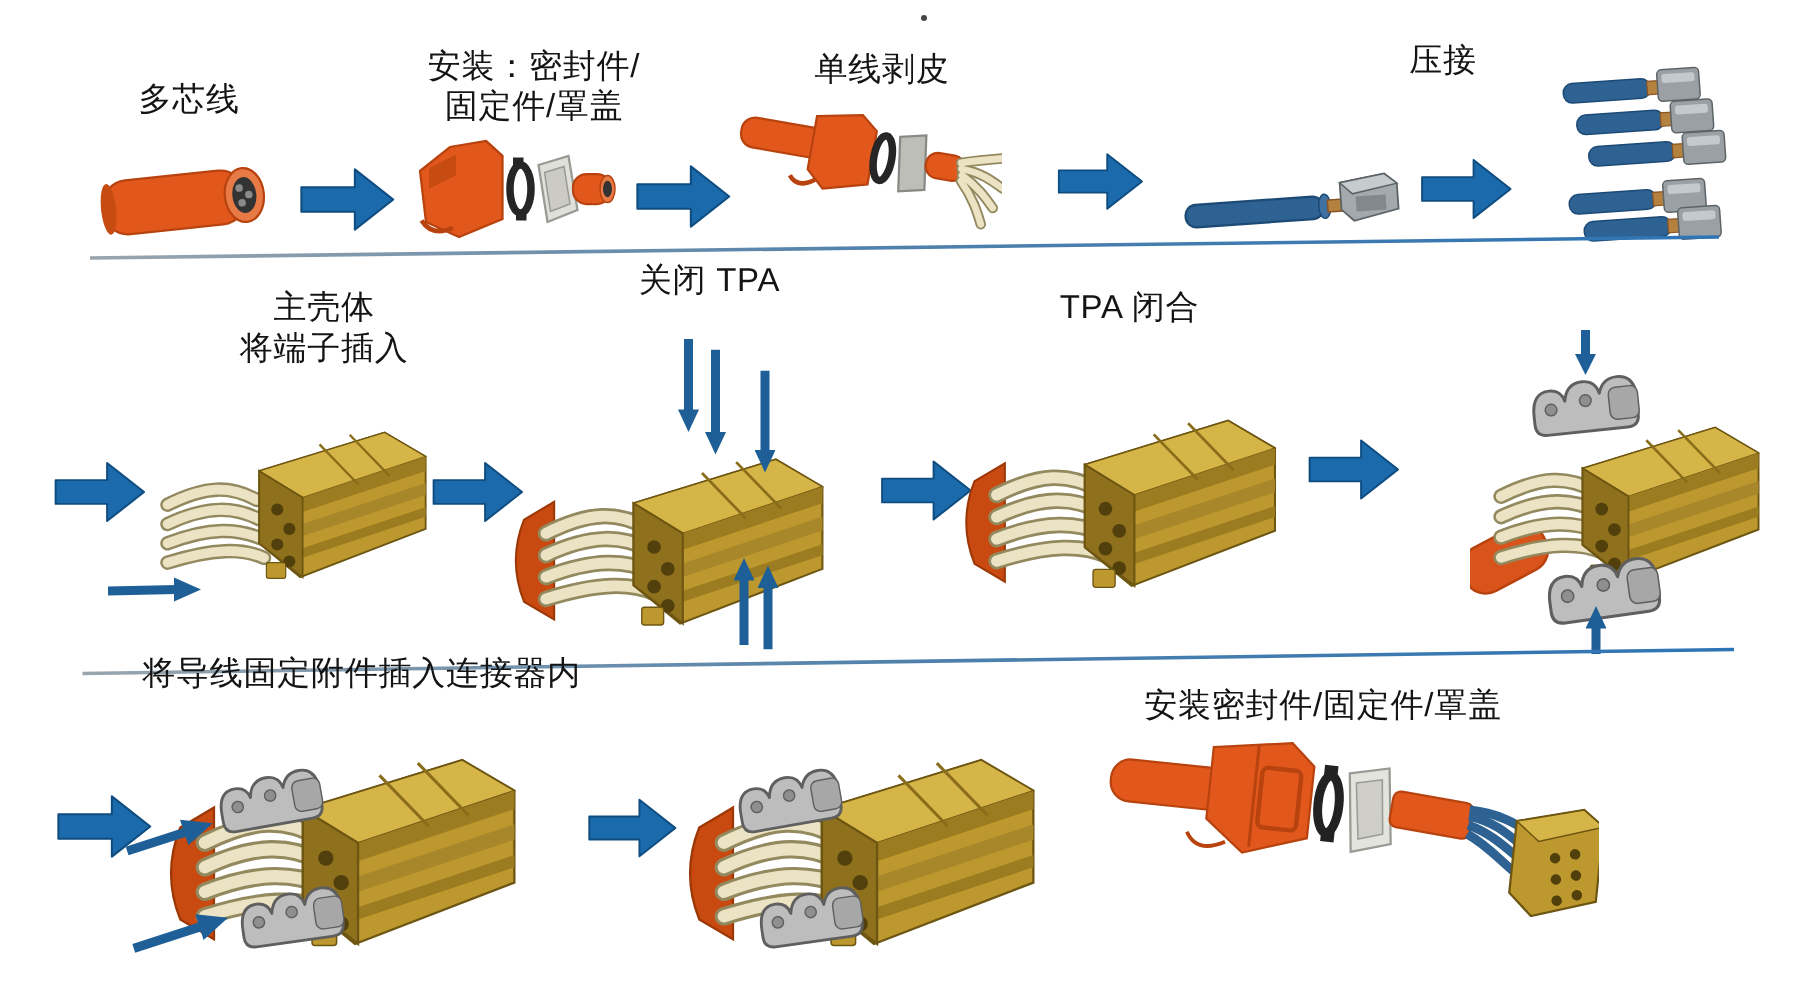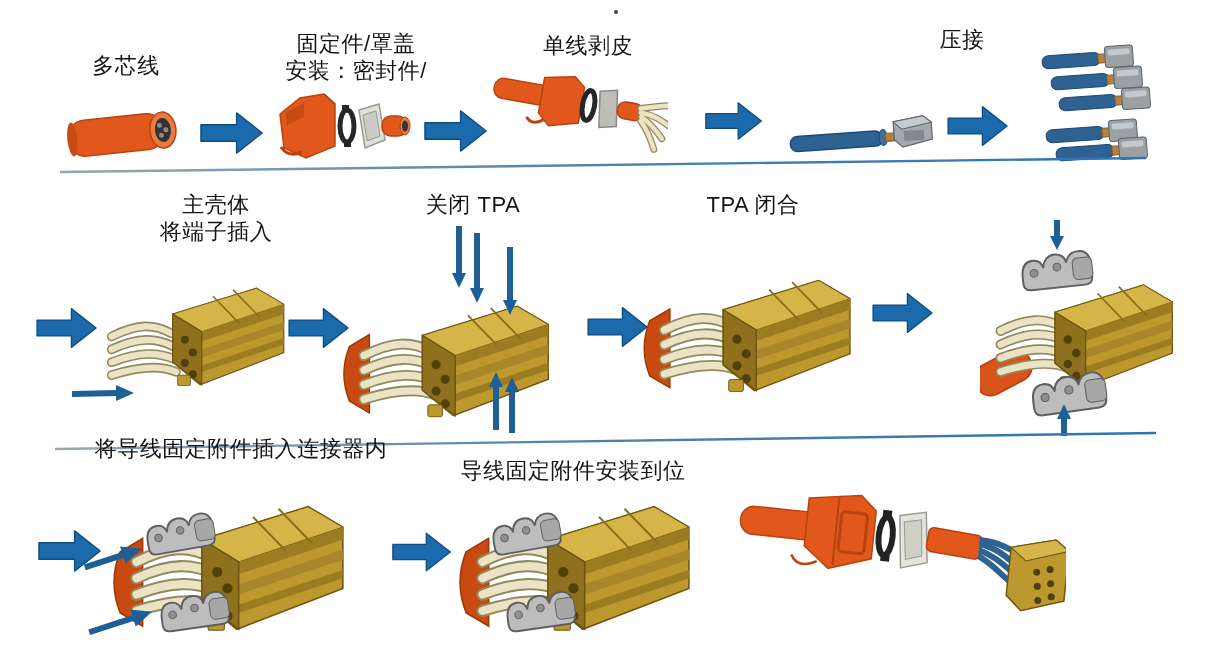--- a/index.html
+++ b/index.html
@@ -82,22 +82,22 @@
         <circle cx="102" cy="34" r="2.5" fill="#8a8a8a"></circle>
         <circle cx="97" cy="39" r="2.5" fill="#8a8a8a"></circle>
     </g>
   </svg>
 
   <svg class="abs" style="left:200px;top:110px" width="64" height="46" viewBox="0 0 70 50">
       <use href="#big-arrow"></use>
     </svg>
 
   <div class="lbl" style="left:254px;top:30px;width:204px">
+    <div>安装：密封件/</div>
     <div>固定件/罩盖</div>
-    <div>安装：密封件/</div>
   </div>
 
   <svg class="abs" style="left:272px;top:80px" width="140" height="90" viewBox="0 0 140 90">
     <path d="M8,34 L28,18 L52,14 L63,24 L63,66 L34,78 L12,68 Z" fill="#e2581c" stroke="#b8430f" stroke-width="1.5"></path>
     <path d="M14,32 l18,-9 l0,14 l-18,9 z" fill="#c64c12"></path>
     <path d="M30,72 q-14,6 -21,-5" fill="none" stroke="#b8430f" stroke-width="3"></path>
     <path d="M52,14 l11,10" stroke="#b8430f" stroke-width="1.5"></path>
     <ellipse cx="75" cy="46" rx="7" ry="16" fill="none" stroke="#262626" stroke-width="5"></ellipse>
     <rect x="70" y="25" width="7" height="6" fill="#262626"></rect>
       <rect x="72" y="61" width="7" height="6" fill="#262626"></rect>
@@ -190,21 +190,21 @@
   </svg>
   <svg class="abs" style="left:72px;top:384px" width="62" height="18" viewBox="0 0 62 18">
     <line x1="0" y1="10" x2="46" y2="9" class="ptl"></line>
       <polygon points="44,1 62,9 44,17" class="ptr"></polygon>
   </svg>
 
   <svg class="abs" style="left:288px;top:306px" width="62" height="44" viewBox="0 0 70 50">
       <use href="#big-arrow"></use>
     </svg>
 
-  <div class="lbl" style="left:413px;top:191px;width:120px">关闭 TPA</div>
+  <div class="lbl" style="left:413px;top:173px;width:120px">关闭 TPA</div>
 
   <svg class="abs" style="left:342px;top:288px" width="210" height="146" viewBox="0 0 230 160">
     <use href="#orangeboot"></use>
       <use href="#creamwires"></use>
       <use href="#goldbody"></use>
   </svg>
 
   <svg class="abs" style="left:452px;top:226px" width="14" height="62" viewBox="0 0 14 62">
     <line x1="7" y1="0" x2="7" y2="49" class="ptl"></line>
       <polygon points="0,47 14,47 7,62" class="ptr"></polygon>
@@ -300,30 +300,30 @@
     <g transform="rotate(-18 36 19)">
         <line x1="2" y1="24" x2="50" y2="24" class="ptl"></line>
         <polygon points="48,15 68,24 48,33" class="ptr"></polygon>
       </g>
     </svg>
 
   <svg class="abs" style="left:392px;top:530px" width="60" height="44" viewBox="0 0 70 50">
       <use href="#big-arrow"></use>
     </svg>
 
-  <div class="lbl" style="left:450px;top:457px;width:246px">导线固定附件安装到位</div>
 
   <svg class="abs" style="left:458px;top:486px" width="235" height="164" viewBox="0 0 230 160">
     <use href="#orangeboot"></use>
       <use href="#creamwires"></use>
       <use href="#goldbody"></use>
     <use href="#clipstrip" transform="translate(30,22) scale(0.92) rotate(-10 40 24)"></use>
     <use href="#clipstrip" transform="translate(44,98) scale(0.92) rotate(-8 40 24)"></use>
   </svg>
 
+  <div class="lbl" style="left:748px;top:456px;width:268px">安装密封件/固定件/罩盖</div>
 
   <svg class="abs" style="left:736px;top:492px" width="330" height="165" viewBox="0 0 330 165">
     <g transform="rotate(6 165 80)">
       <rect x="0" y="30" width="78" height="28" rx="13" fill="#e2581c" stroke="#b8430f" stroke-width="1.5"></rect>
       <path d="M66,16 L118,8 L134,22 L134,70 L92,84 L66,64 Z" fill="#e2581c" stroke="#b8430f" stroke-width="1.5"></path>
       <path d="M80,78 q-18,10 -26,-4" fill="none" stroke="#b8430f" stroke-width="2.5"></path>
       <line x1="96" y1="12" x2="96" y2="80" stroke="#b8430f" stroke-width="2"></line>
       <rect x="100" y="26" width="26" height="40" rx="4" fill="none" stroke="#b8430f" stroke-width="3"></rect>
       <ellipse cx="146" cy="46" rx="7" ry="19" fill="none" stroke="#222" stroke-width="6"></ellipse>
       <rect x="141" y="20" width="9" height="7" fill="#222"></rect>

